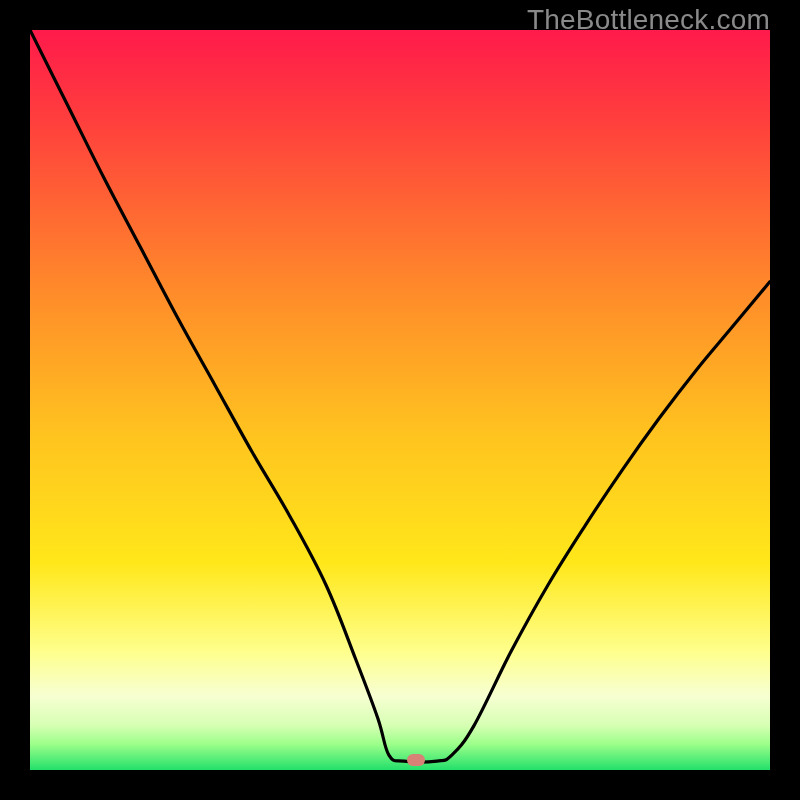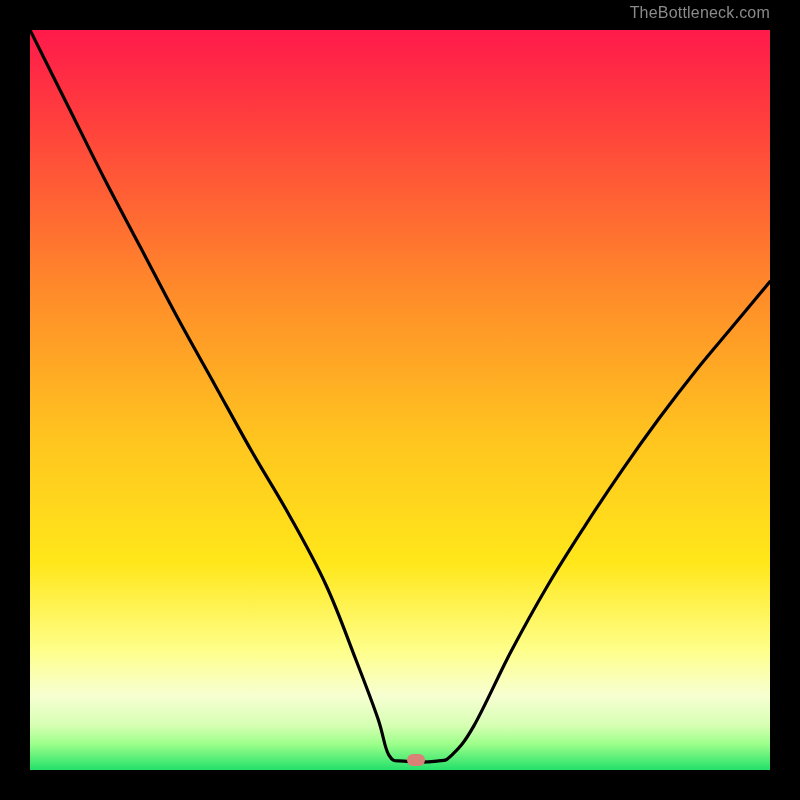--- a/index.html
+++ b/index.html
@@ -45,21 +45,21 @@
     width: 18px;
     height: 12px;
     border-radius: 6px / 6px;
     transform: translate(-50%, -50%);
   }
   .watermark {
     position: absolute;
     top: 4px;
     right: 30px;
     font-family: Arial, Helvetica, sans-serif;
-    font-size: 16px;
+    font-size: 28px;
     color: #8a8a8a;
     font-weight: 500;
     letter-spacing: 0.2px;
   }
 </style>
 </head>
 <body>
 
 <div class="frame">
 

